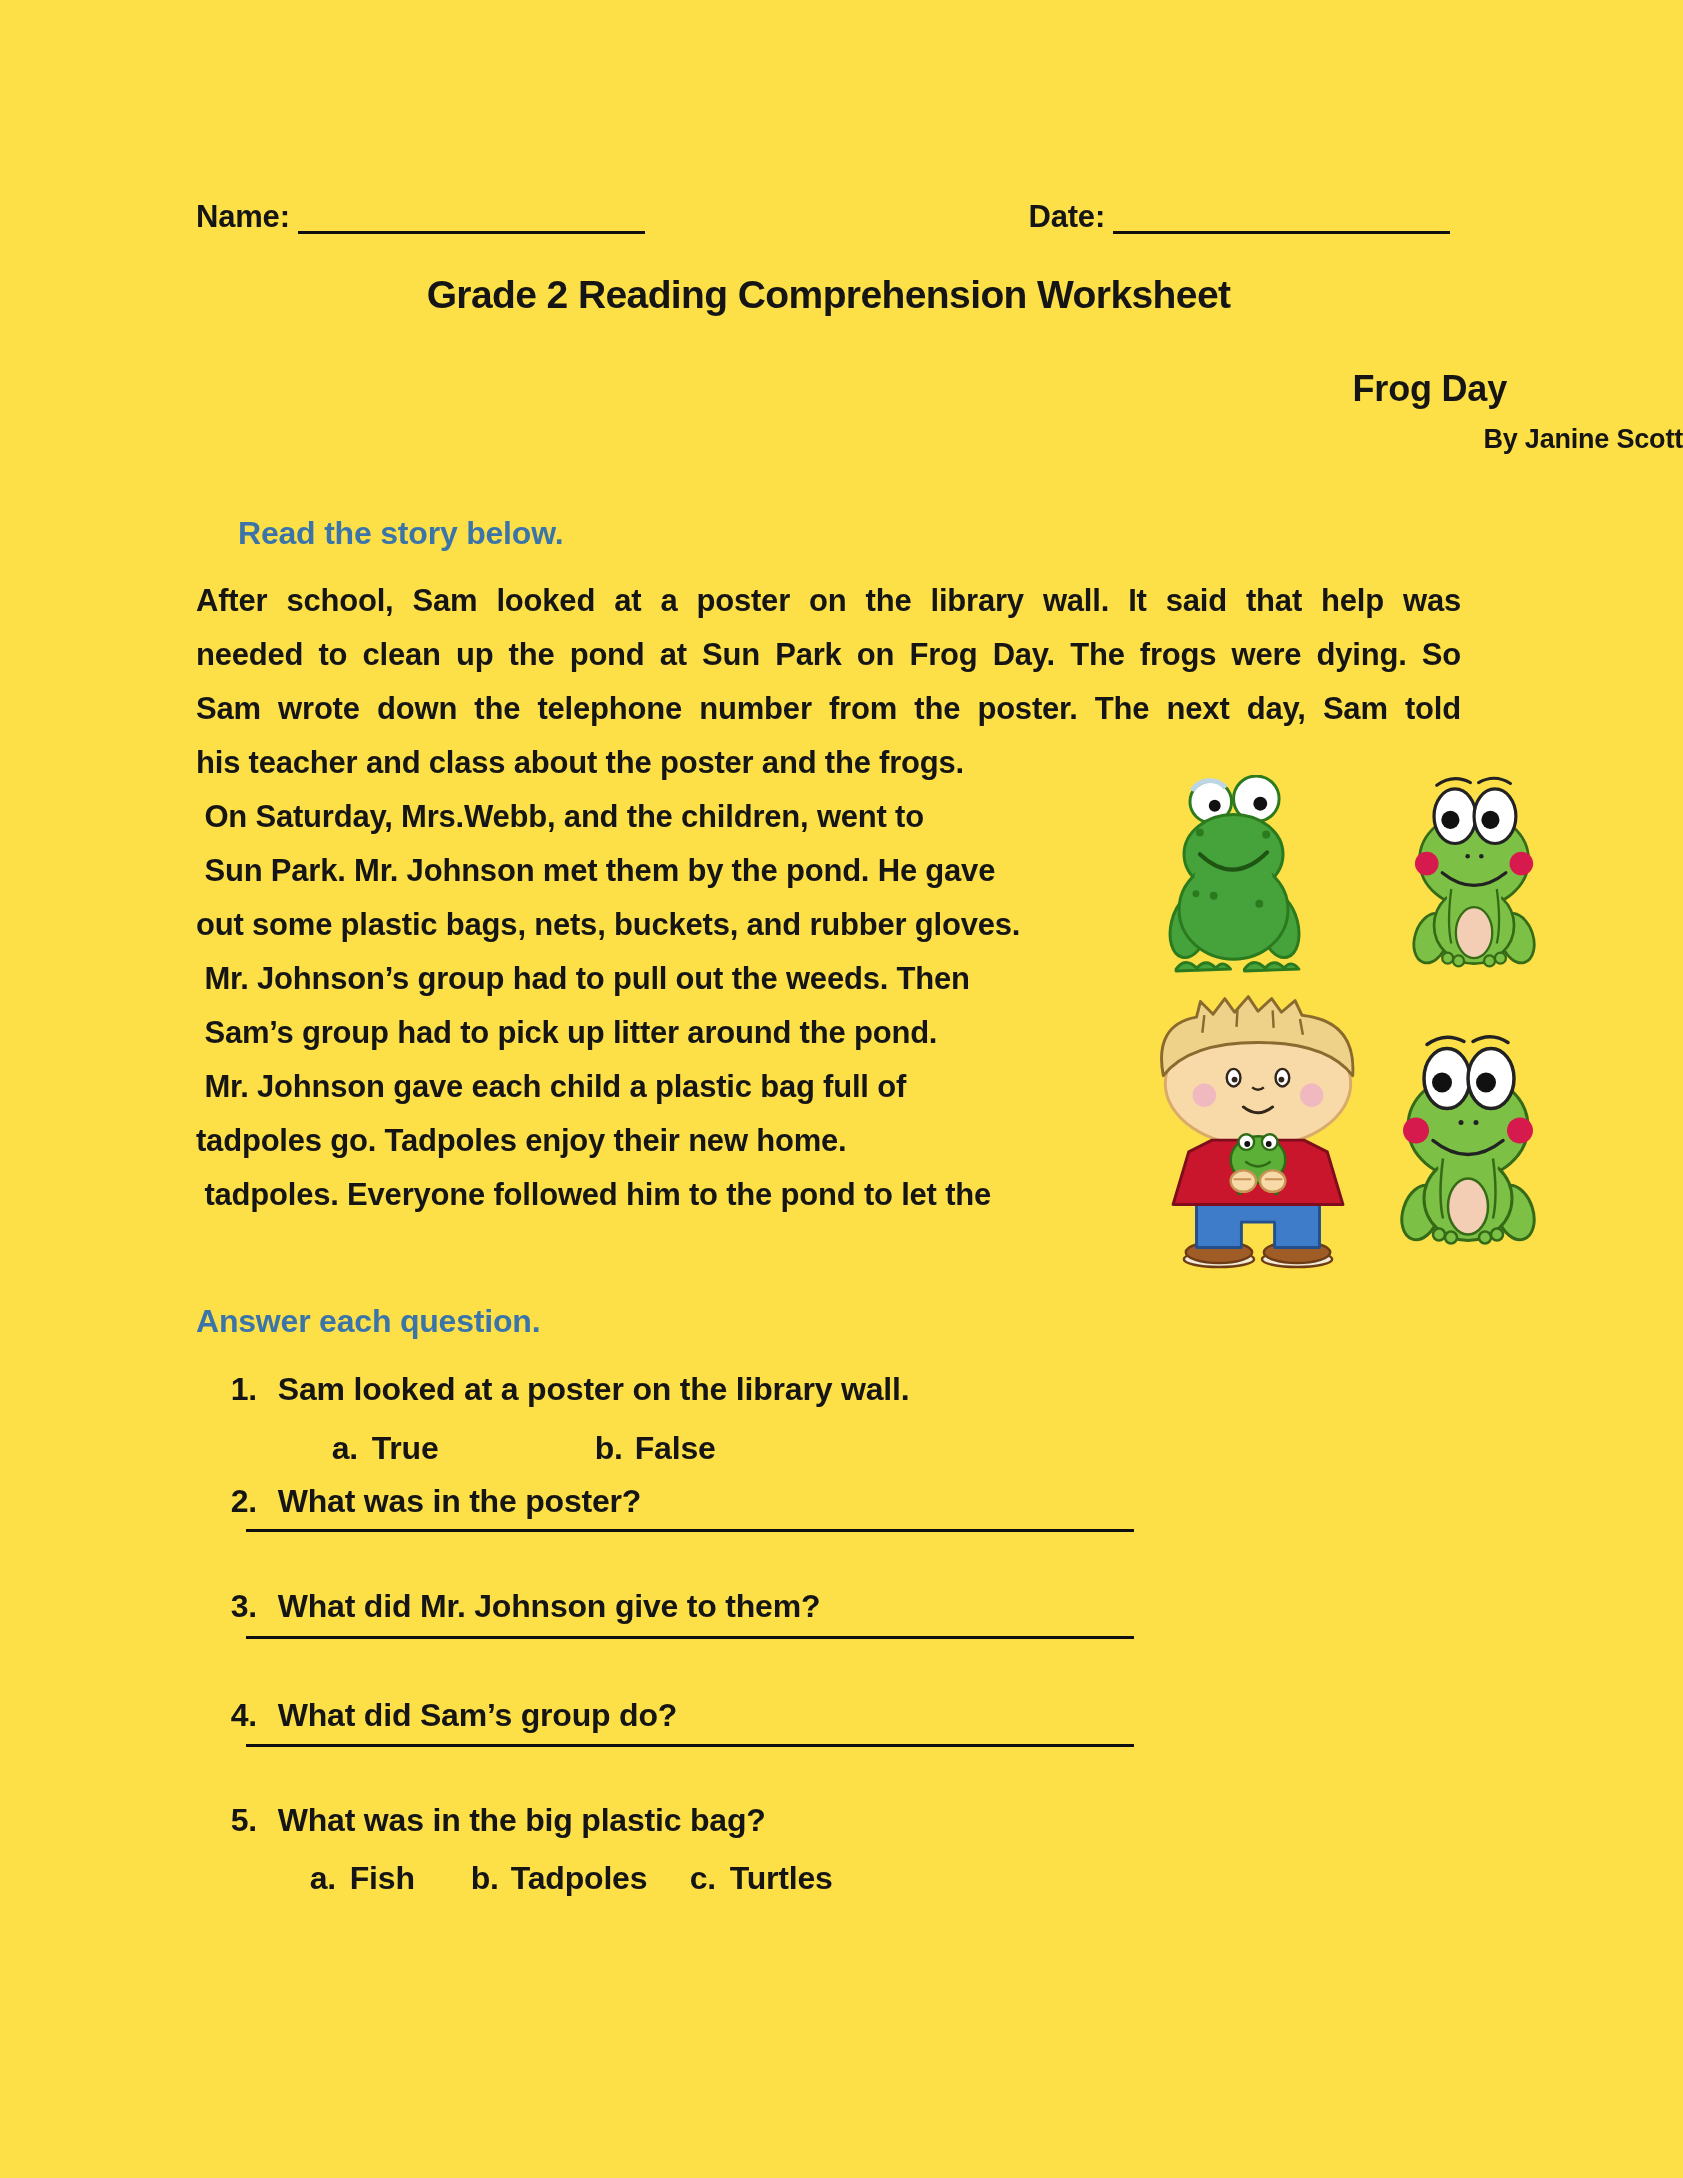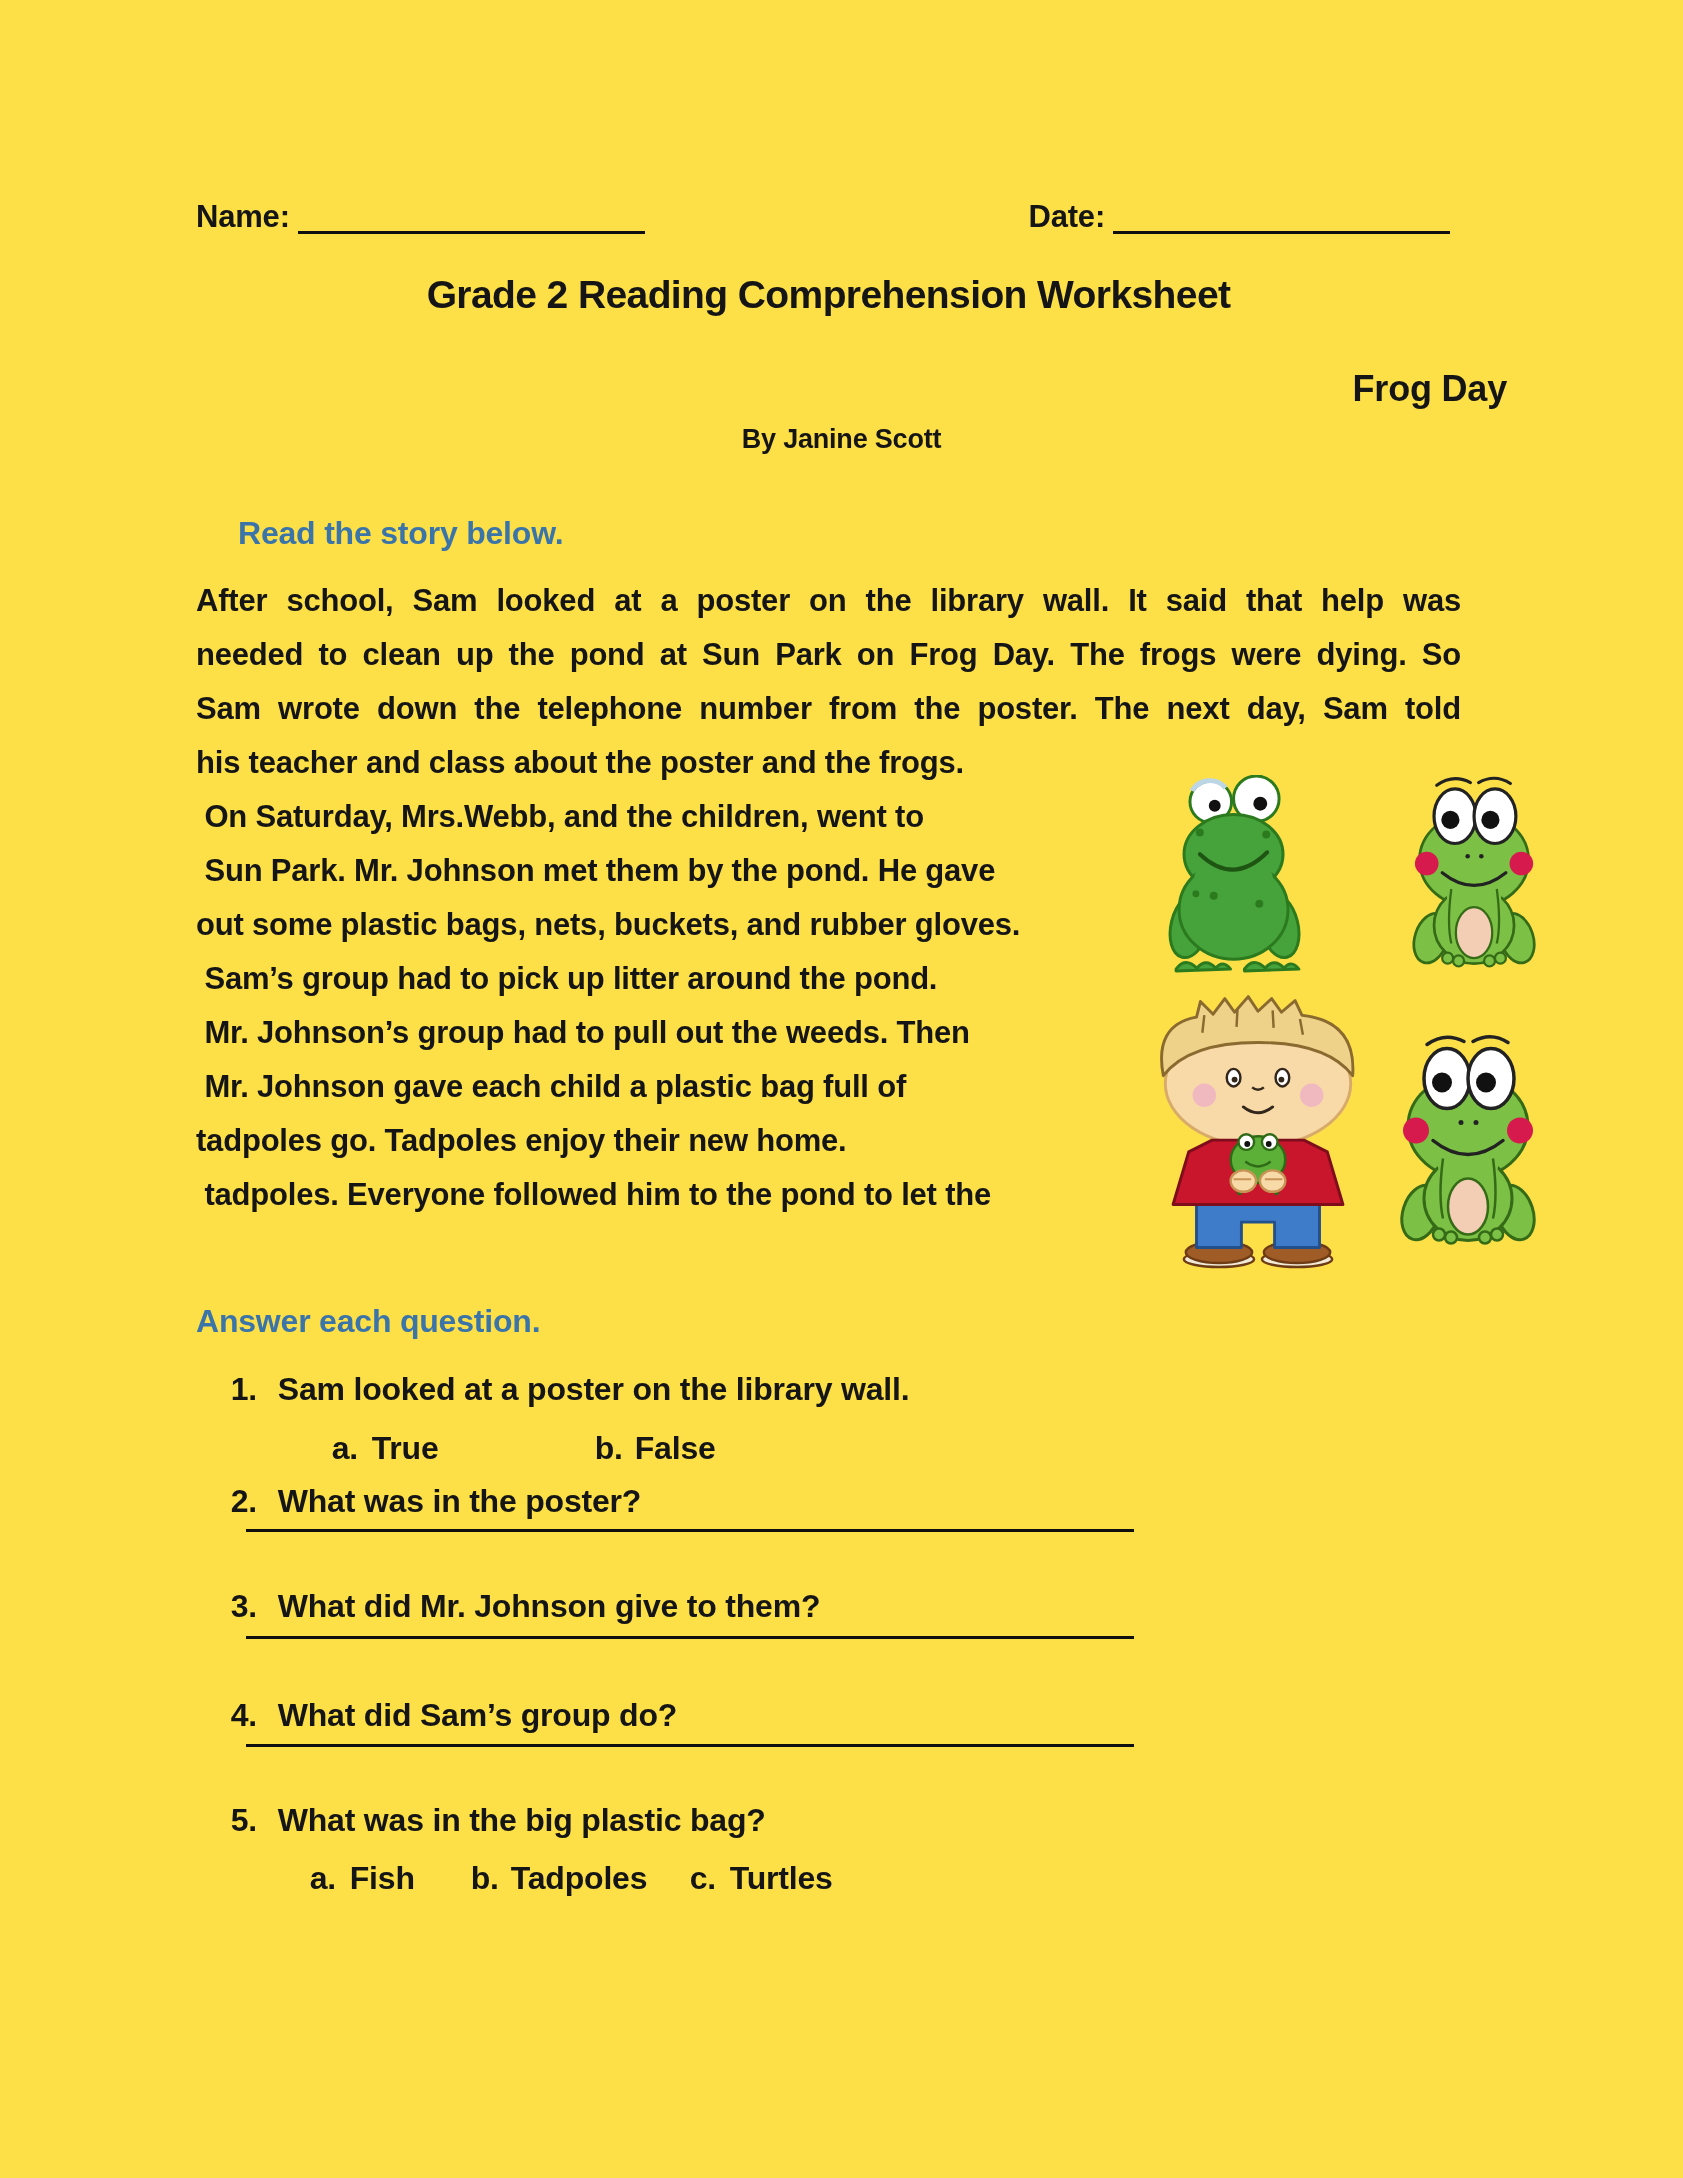--- a/index.html
+++ b/index.html
@@ -12,21 +12,21 @@
   
   .header-row{top:200px;left:196px;width:1254px;display:flex;justify-content:space-between;font-size:31px;}
   .field{display:flex;align-items:flex-end;}
   .field-label{line-height:34px;}
   .blank{display:inline-block;border-bottom:3px solid #0f0f0f;height:30px;margin-left:8px;}
   .blank.name{width:347px;}
   .blank.date{width:337px;}
   
   .main-title{top:273px;left:0;width:1657px;text-align:center;font-size:39px;letter-spacing:-0.6px;}
   .story-title{top:368px;left:0;width:1507px;text-align:right;font-size:36px;}
-  .byline{top:424px;left:0;width:1683px;text-align:center;font-size:27px;}
+  .byline{top:424px;left:0;width:1683px;text-align:right;font-size:27px;}
   
   .section-heading{left:196px;font-size:32px;color:var(--accent,#3B74A9);}
   .read-heading{top:515px;margin-left:42px;}
   .answer-heading{top:1279px;margin-top:24px;}
   
   .story{top:574px;left:196px;width:1265px;font-size:31px;}
   .story-line{height:54px;line-height:54px;white-space:pre;}
   .story-line.justify{white-space:normal;text-align:justify;text-align-last:justify;text-justify:inter-word;}
   
   .q-row{left:196px;font-size:32px;line-height:40px;white-space:pre;}
@@ -61,22 +61,22 @@
   <div class="abs section-heading read-heading">Read the story below.</div>
 
   <div class="abs story">
     <div class="story-line justify">After school, Sam looked at a poster on the library wall. It said that help was</div>
     <div class="story-line justify">needed to clean up the pond at Sun Park on Frog Day. The frogs were dying. So</div>
     <div class="story-line justify">Sam wrote down the telephone number from the poster. The next day, Sam told</div>
     <div class="story-line">his teacher and class about the poster and the frogs.</div>
     <div class="story-line"> On Saturday, Mrs.Webb, and the children, went to</div>
     <div class="story-line"> Sun Park. Mr. Johnson met them by the pond. He gave</div>
     <div class="story-line">out some plastic bags, nets, buckets, and rubber gloves.</div>
+    <div class="story-line"> Mr. Johnson’s group had to pull out the weeds. Then</div>
     <div class="story-line"> Sam’s group had to pick up litter around the pond.</div>
-    <div class="story-line"> Mr. Johnson’s group had to pull out the weeds. Then</div>
     <div class="story-line"> Mr. Johnson gave each child a plastic bag full of</div>
     <div class="story-line">tadpoles go. Tadpoles enjoy their new home.</div>
     <div class="story-line"> tadpoles. Everyone followed him to the pond to let the</div>
   </div>
 
   <div class="art" style="left:1168px;top:775px;width:139px;height:203px;">
     <svg viewBox="0 0 140 205">
       <ellipse cx="22" cy="152" rx="19" ry="33" fill="#46a33c" stroke="#2c7a1e" stroke-width="3" transform="rotate(14 22 152)"></ellipse>
       <ellipse cx="112" cy="152" rx="19" ry="33" fill="#46a33c" stroke="#2c7a1e" stroke-width="3" transform="rotate(-14 112 152)"></ellipse>
       <circle cx="43" cy="27" r="21" fill="#ffffff" stroke="#2c7a1e" stroke-width="3"></circle>

